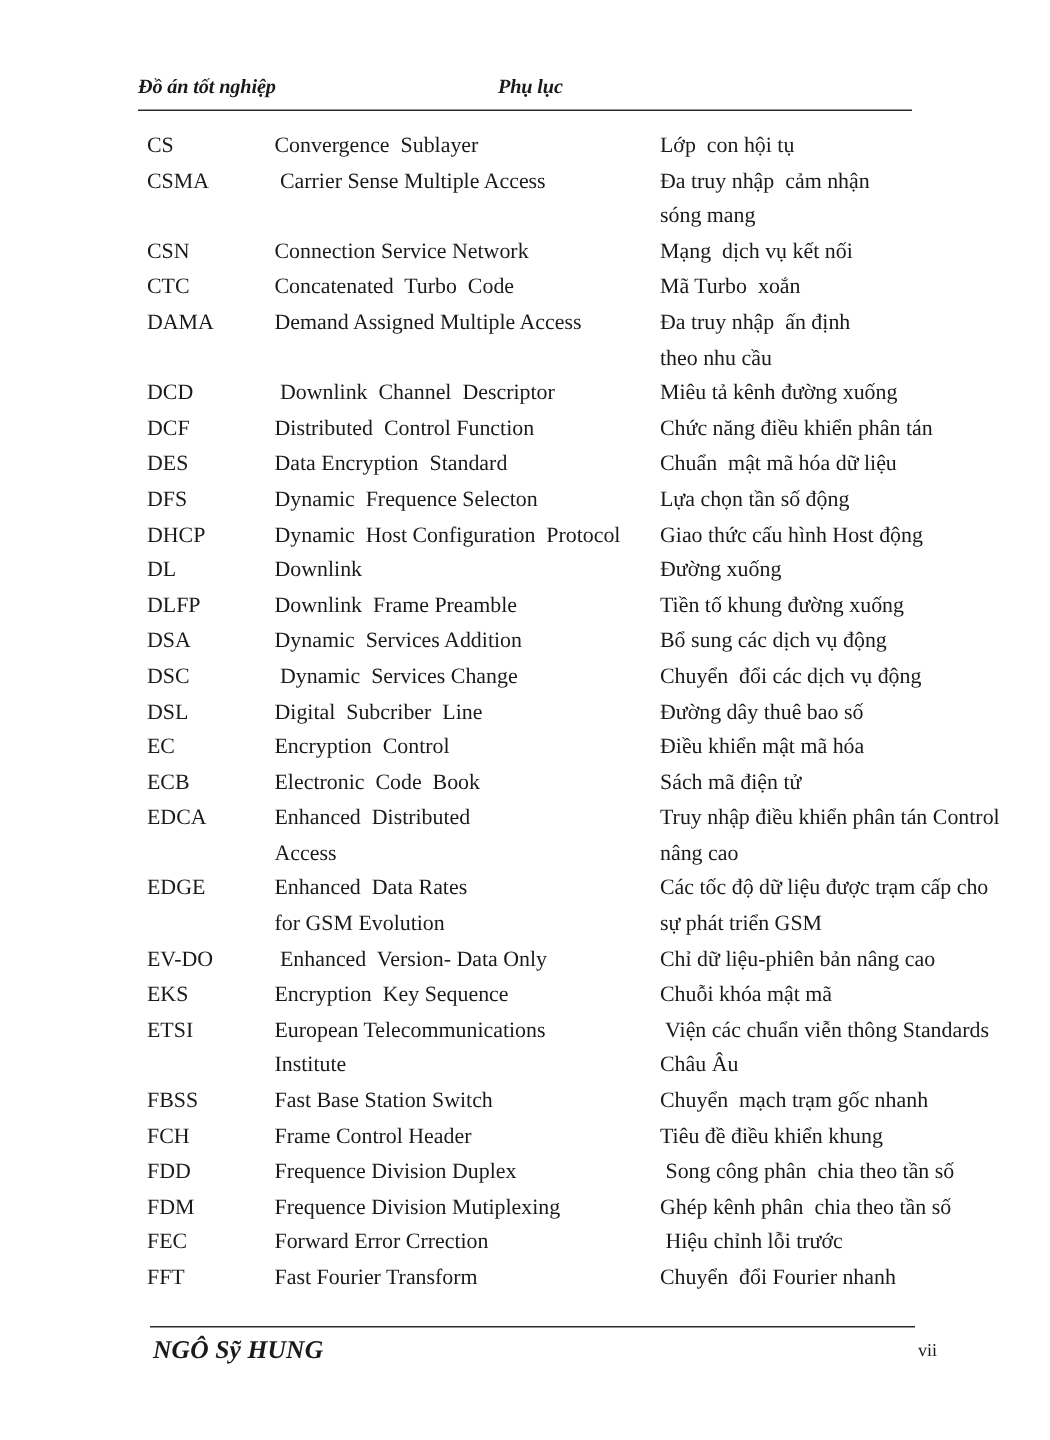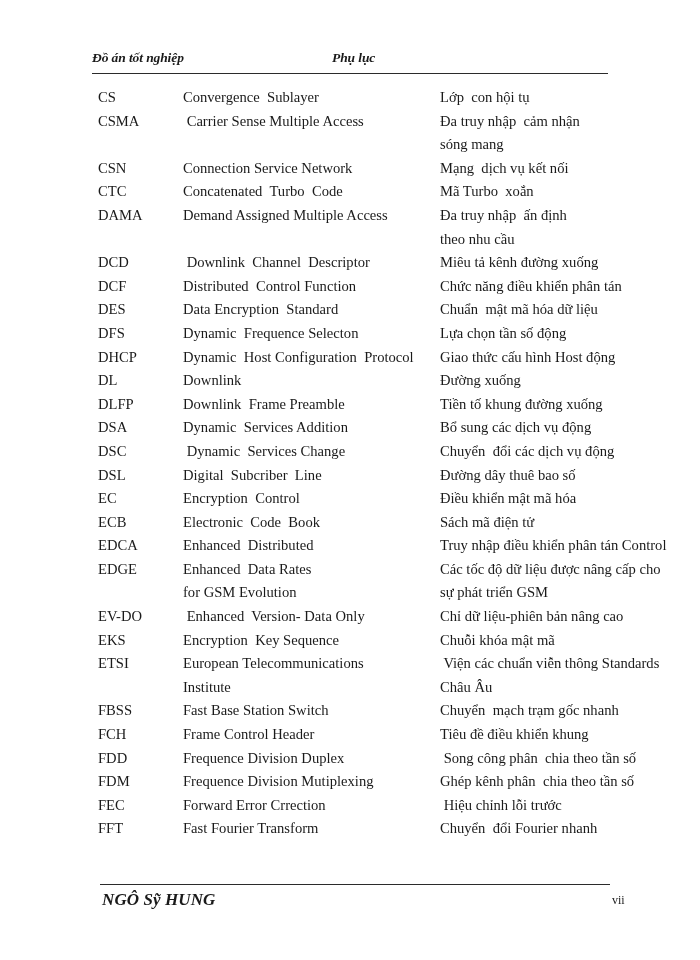--- a/index.html
+++ b/index.html
@@ -214,24 +214,29 @@
       <div class="row">
         <span class="abbr">ECB</span>
         <span class="eng">Electronic  Code  Book</span>
         <span class="vie">Sách mã điện tử</span>
       </div>
       <div class="row">
         <span class="abbr">EDCA</span>
         <span class="eng">Enhanced  Distributed</span>
         <span class="vie">Truy nhập điều khiển phân tán Control</span>
       </div>
+      <div class="row cont">
+        <span class="abbr"></span>
+        <span class="eng">Access</span>
+        <span class="vie">nâng cao</span>
+      </div>
       <div class="row">
         <span class="abbr">EDGE</span>
         <span class="eng">Enhanced  Data Rates</span>
-        <span class="vie">Các tốc độ dữ liệu được nâng cấp cho</span>
+        <span class="vie">Các tốc độ dữ liệu được trạm cấp cho</span>
       </div>
       <div class="row cont">
         <span class="abbr"></span>
         <span class="eng">for GSM Evolution</span>
         <span class="vie">sự phát triển GSM</span>
       </div>
       <div class="row">
         <span class="abbr">EV-DO</span>
         <span class="eng"> Enhanced  Version- Data Only</span>
         <span class="vie">Chỉ dữ liệu-phiên bản nâng cao</span>

